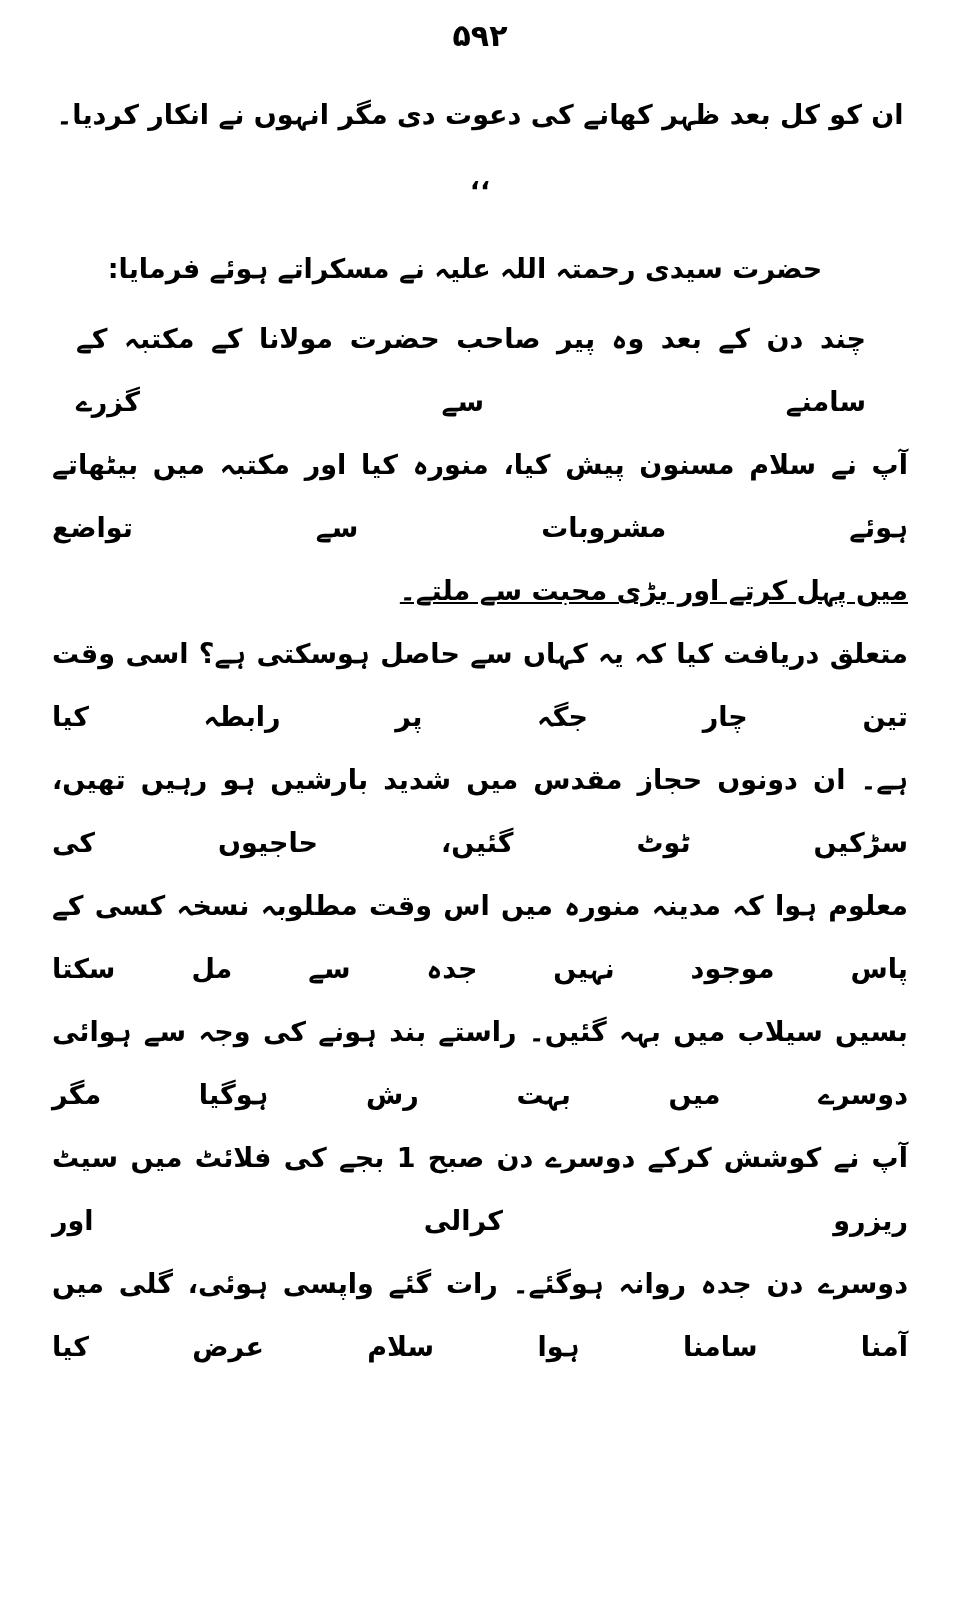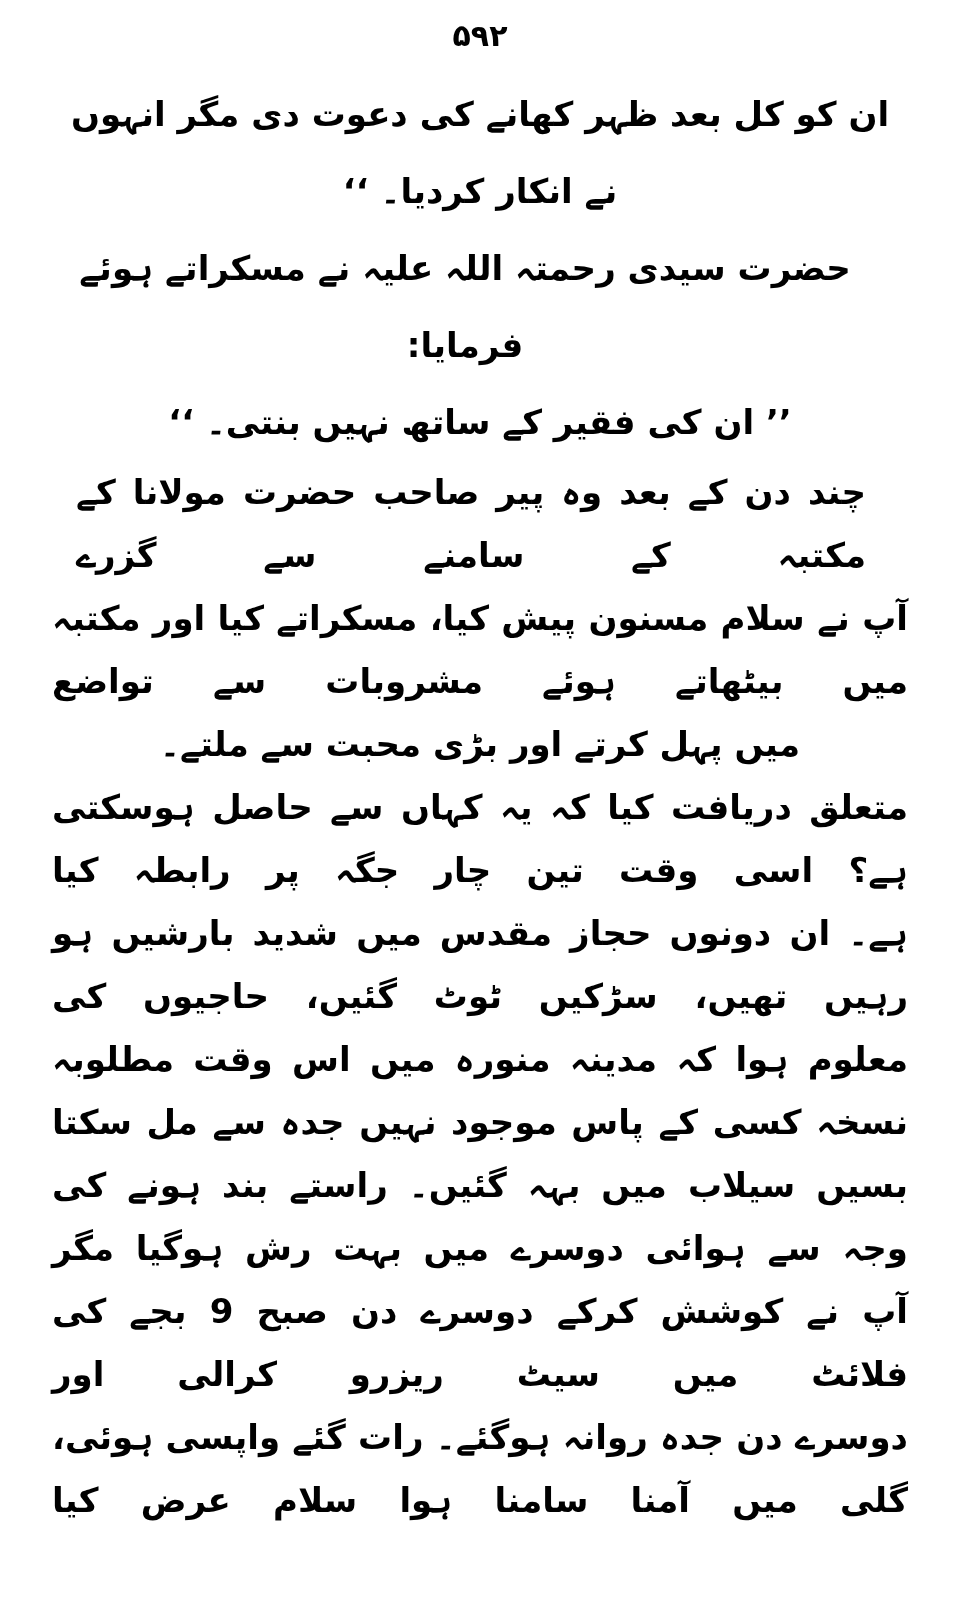--- a/index.html
+++ b/index.html
@@ -24,34 +24,35 @@
   .page-number {
     text-align: center;
     font-size: 30px;
     line-height: 52px;
     margin-bottom: 14px;
   }
   .lines {
     width: 100%;
   }
   .line {
-    font-size: 34px;
+    font-size: 27px;
     line-height: 63px;
     direction: rtl;
     unicode-bidi: embed;
   }
   
   .line.center, .line.right-inset {
     line-height: 77px;
   }
   .line.center {
     text-align: center;
   }
   .line.right {
-    text-align: center;
+    text-align: right;
+    text-decoration: underline;
   }
   .line.right-inset {
     text-align: center;
     padding-right: 30px;
   }
   .line.justify {
     text-align: justify;
     text-align-last: justify;
   }
   .line.justify-indent {
@@ -62,24 +63,23 @@
   }
 </style>
 </head>
 <body>
 
 <div class="page">
   <div class="page-number">۵۹۲</div>
   <div class="lines">
       <div class="line center">ان کو کل بعد ظہر کھانے کی دعوت دی مگر انہوں نے انکار کردیا۔ ‘‘</div>
       <div class="line right-inset">حضرت سیدی رحمتہ اللہ علیہ نے مسکراتے ہوئے فرمایا:</div>
-      <div class="line center">’’ ان کی فقیر کے ساتھ نہیں بنتی۔ ‘‘</div>
       <div class="line justify-indent">چند دن کے بعد وہ پیر صاحب حضرت مولانا کے مکتبہ کے سامنے سے گزرے</div>
-      <div class="line justify">آپ نے سلام مسنون پیش کیا، مسکراتے کیا اور مکتبہ میں بیٹھاتے ہوئے مشروبات سے تواضع</div>
+      <div class="line justify">آپ نے سلام مسنون پیش کیا، منورہ کیا اور مکتبہ میں بیٹھاتے ہوئے مشروبات سے تواضع</div>
       <div class="line right">میں پہل کرتے اور بڑی محبت سے ملتے۔</div>
       <div class="line justify">متعلق دریافت کیا کہ یہ کہاں سے حاصل ہوسکتی ہے؟ اسی وقت تین چار جگہ پر رابطہ کیا</div>
       <div class="line justify">ہے۔ ان دونوں حجاز مقدس میں شدید بارشیں ہو رہیں تھیں، سڑکیں ٹوٹ گئیں، حاجیوں کی</div>
       <div class="line justify">معلوم ہوا کہ مدینہ منورہ میں اس وقت مطلوبہ نسخہ کسی کے پاس موجود نہیں جدہ سے مل سکتا</div>
       <div class="line justify">بسیں سیلاب میں بہہ گئیں۔ راستے بند ہونے کی وجہ سے ہوائی دوسرے میں بہت رش ہوگیا مگر</div>
-      <div class="line justify">آپ نے کوشش کرکے دوسرے دن صبح 9 بجے کی فلائٹ میں سیٹ ریزرو کرالی اور</div>
+      <div class="line justify">آپ نے کوشش کرکے دوسرے دن صبح 1 بجے کی فلائٹ میں سیٹ ریزرو کرالی اور</div>
       <div class="line justify">دوسرے دن جدہ روانہ ہوگئے۔ رات گئے واپسی ہوئی، گلی میں آمنا سامنا ہوا سلام عرض کیا</div>
     </div>
 </div>
 
 </body></html>

